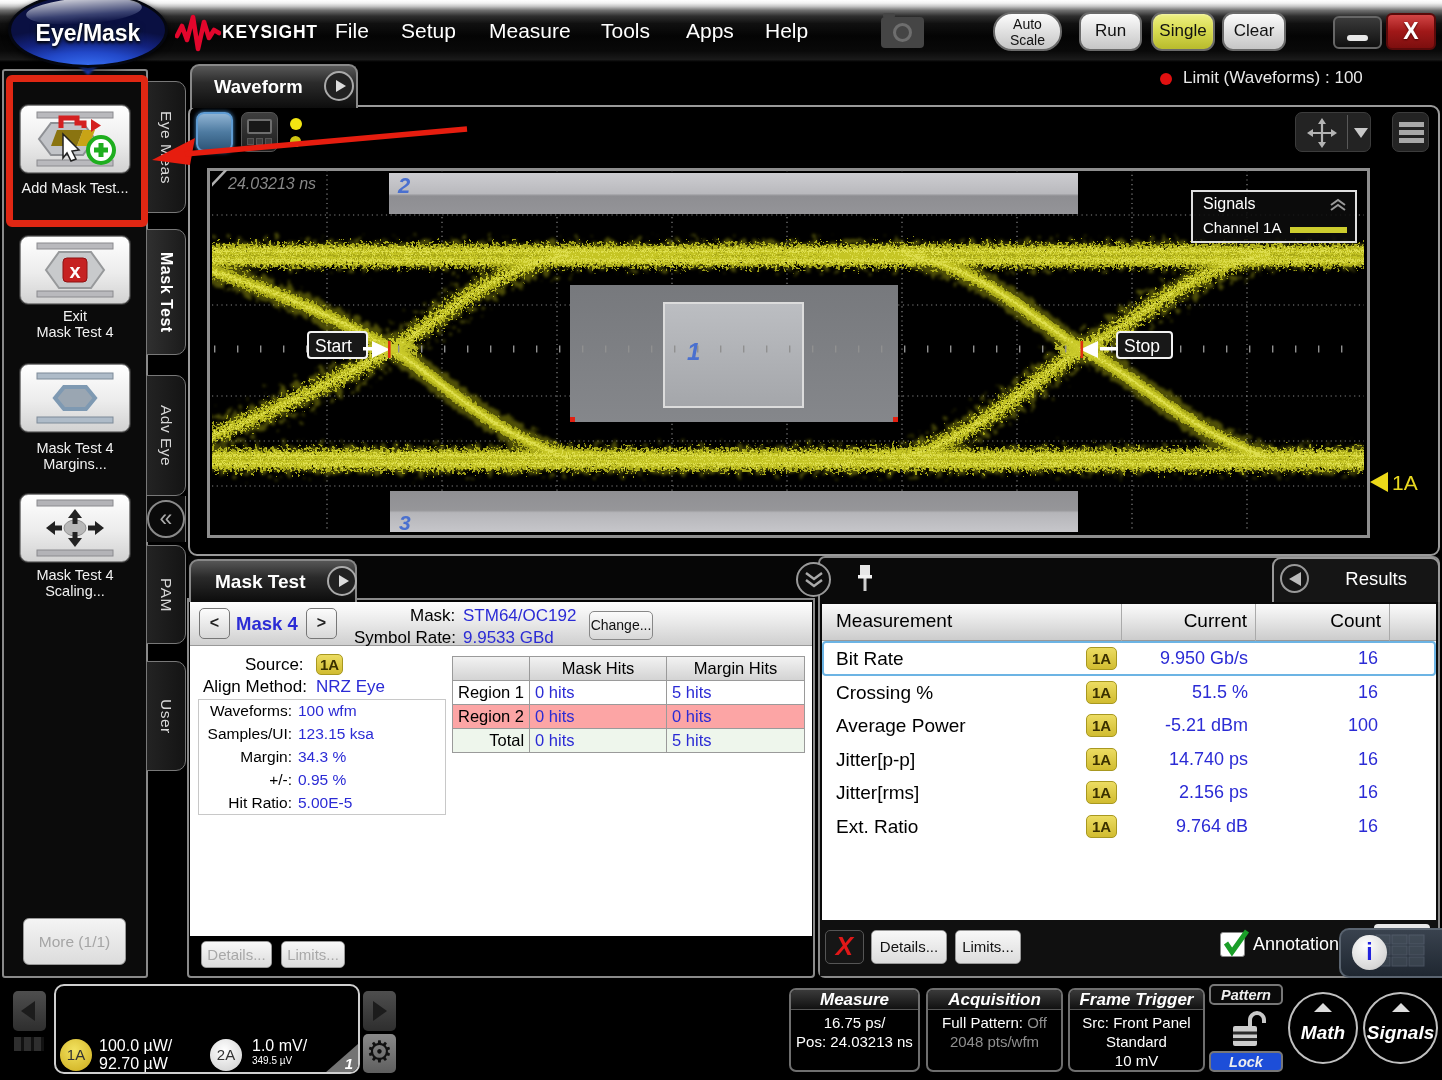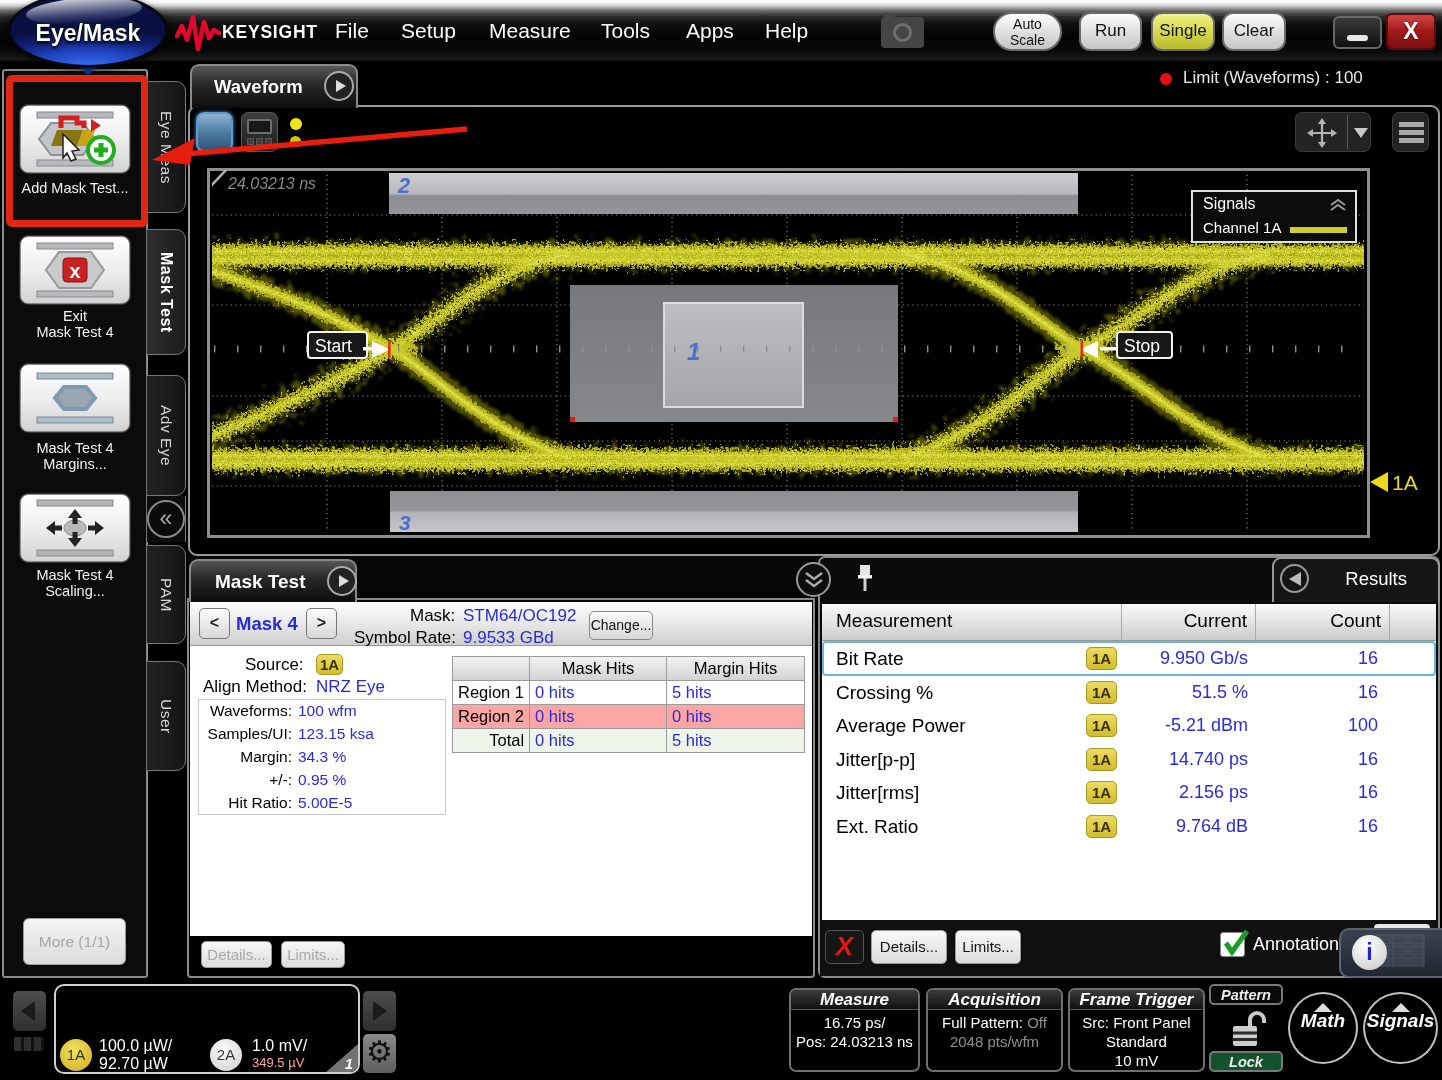--- a/index.html
+++ b/index.html
@@ -111,21 +111,21 @@
 
 #statusbar { left:0px; top:979px; width:1442px; height:101px; background:#000; }
 .spanel { top:988px; height:84px; background:#000; border:2px solid #6e6e6e; border-radius:7px; color:#fff; }
 .spanel .hd { font-style:italic; font-weight:bold; font-size:17px; text-align:center; border-bottom:1px solid #555;
   height:20px; line-height:19px; background:linear-gradient(#3a3a3a,#111); border-radius:5px 5px 0 0;}
 .spanel .ln { font-size:15px; text-align:center; line-height:19px; }
 .circbtn { top:992px; height:72px; border-radius:50%; background:#000; border:2.5px solid #c0c0c0; color:#fff;
   text-align:center; font-weight:bold; font-style:italic; }
 .circbtn .tri { position:absolute; top:9px; left:50%; margin-left:-9px; width:0; height:0;
   border-left:9px solid transparent; border-right:9px solid transparent; border-bottom:9px solid #ddd; }
-.circbtn .t { position:absolute; width:100%; top:16px; font-size:19px; }
+.circbtn .t { position:absolute; width:100%; top:28px; font-size:19px; }
 </style>
 </head>
 <body>
 <div id="page">
 
   <div class="abs" id="topbar"></div>
   <span class="abs menuitem" style="left:335px">File</span>
   <span class="abs menuitem" style="left:401px">Setup</span>
   <span class="abs menuitem" style="left:489px">Measure</span>
   <span class="abs menuitem" style="left:601px">Tools</span>
@@ -613,21 +613,21 @@
 
   <div class="abs" style="left:54px; top:984px; width:306px; height:90px; background:#000; border:2px solid #cfcfcf; border-radius:10px; overflow:hidden;">
     <div style="position:absolute; right:-1px; bottom:-1px; width:0; height:0; border-bottom:30px solid #737373; border-left:34px solid transparent;"></div>
     <span style="position:absolute; right:5px; bottom:0px; color:#fff; font-size:15px; font-weight:bold; font-style:italic;">1</span>
   </div>
   <div class="abs" style="left:60px; top:1039px; width:32px; height:32px; border-radius:50%; background:radial-gradient(circle at 45% 35%, #f2e260, #d6b92c 75%, #b09218); color:#333; font-size:15px; text-align:center; line-height:31px;">1A</div>
   <span class="abs" style="left:99px; top:1037px; color:#fff; font-size:16px;">100.0 µW/</span>
   <span class="abs" style="left:99px; top:1055px; color:#fff; font-size:16px;">92.70 µW</span>
   <div class="abs" style="left:210px; top:1039px; width:32px; height:32px; border-radius:50%; background:radial-gradient(circle at 45% 35%, #ffffff, #d9d9d9 75%, #bbb); color:#333; font-size:15px; text-align:center; line-height:31px;">2A</div>
   <span class="abs" style="left:252px; top:1037px; color:#fff; font-size:16px;">1.0 mV/</span>
-  <span class="abs" style="left:252px; top:1055px; color:#fca5a5; font-size:13px;">349.5 µV</span>
+  <span class="abs" style="left:252px; top:1055px; color:#ffffff; font-size:10px;">349.5 µV</span>
   <div class="abs" style="left:363px; top:991px; width:33px; height:40px; background:linear-gradient(#4e4e4e,#2e2e2e); border-radius:5px;">
     <div style="position:absolute; left:10px; top:10px; width:0; height:0; border-top:10px solid transparent; border-bottom:10px solid transparent; border-left:14px solid #1c1c1c;"></div>
   </div>
   <div class="abs" style="left:363px; top:1034px; width:33px; height:39px; background:linear-gradient(#8a8a8a,#5e5e5e); border-radius:5px; color:#111; font-size:30px; text-align:center; line-height:36px;">⚙</div>
 
   <div class="abs spanel" style="left:789px; width:131px;">
     <div class="hd">Measure</div>
     <div class="ln" style="margin-top:3px;">16.75 ps/</div>
     <div class="ln">Pos: 24.03213 ns</div>
   </div>
@@ -643,21 +643,21 @@
     <div class="ln">10 mV</div>
   </div>
 
   <div class="abs" style="left:1209px; top:984px; width:74px; height:21px; border:2px solid #777; border-radius:5px; background:#0a0a0a; color:#eee; font-size:14.5px; font-weight:bold; font-style:italic; text-align:center; line-height:18px;">Pattern</div>
   <svg class="abs" style="left:1228px; top:1010px;" width="40" height="40" viewBox="0 0 40 40">
     <path d="M22 16 V10 a7 7 0 0 1 14 0 v3" fill="none" stroke="#c9c9c9" stroke-width="4"></path>
     <rect x="5" y="16" width="24" height="20" rx="2" fill="#cdcdcd"></rect>
     <rect x="5" y="21.5" width="24" height="3" fill="#2a2a2a"></rect>
     <rect x="5" y="28" width="24" height="3" fill="#2a2a2a"></rect>
   </svg>
-  <div class="abs" style="left:1209px; top:1051px; width:74px; height:21px; border:2px solid #777; border-radius:5px; background:#14532d; color:#eee; font-size:14.5px; font-weight:bold; font-style:italic; text-align:center; line-height:18px;">Lock</div>
+  <div class="abs" style="left:1209px; top:1051px; width:74px; height:21px; border:2px solid #777; border-radius:5px; background:#1d4ed8; color:#eee; font-size:14.5px; font-weight:bold; font-style:italic; text-align:center; line-height:18px;">Lock</div>
   <div class="abs circbtn" style="left:1288px; width:70px;">
       <div class="tri"></div>
       <div class="t">Math</div>
     </div>
   <div class="abs circbtn" style="left:1363px; width:75px;">
       <div class="tri"></div>
       <div class="t">Signals</div>
     </div>
 
   <svg class="abs" style="left:803px; top:570px; z-index:6;" width="22" height="20" viewBox="0 0 22 20">

